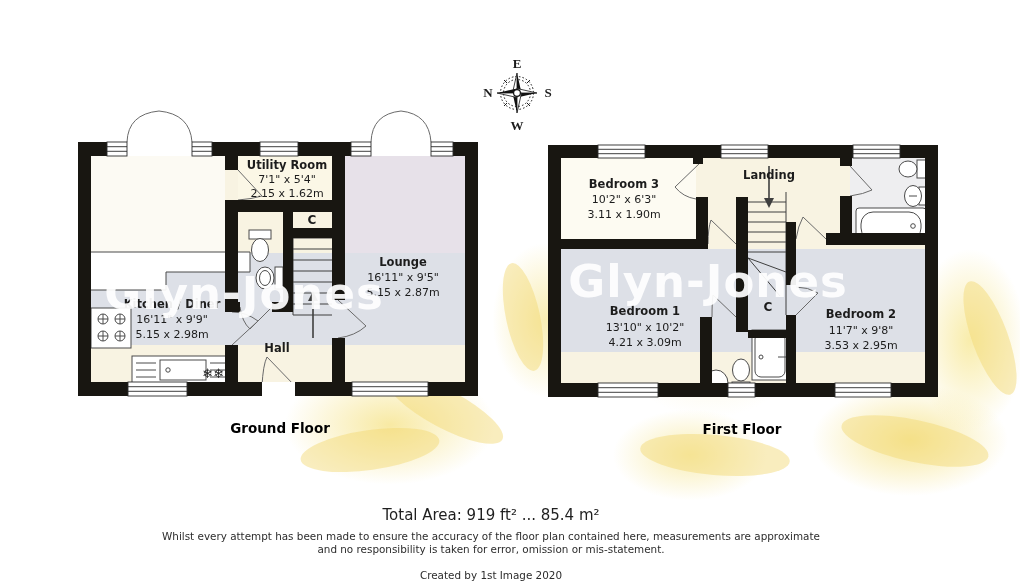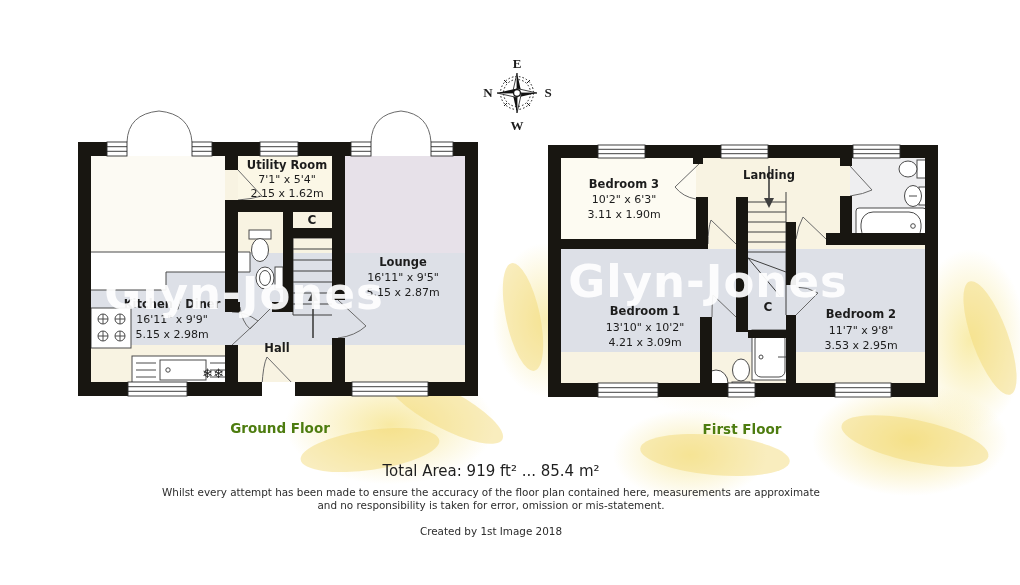--- a/index.html
+++ b/index.html
@@ -19,22 +19,22 @@
   .p3{left:840px;top:420px;width:150px;height:42px;transform:rotate(12deg);}
   .p4{left:930px;top:320px;width:120px;height:36px;transform:rotate(70deg);}
   .p5{left:640px;top:435px;width:150px;height:40px;transform:rotate(5deg);}
   .p6{left:300px;top:430px;width:140px;height:40px;transform:rotate(-8deg);}
   svg{position:absolute;}
   svg text{font-family:"DejaVu Sans","Liberation Sans",sans-serif;fill:#1c1c1c;}
   .room-name{font-size:11.5px;font-weight:bold;}
   .room-dim{font-size:11px;}
   .cup{font-size:12px;font-weight:bold;}
   .wm{font-size:45px;font-weight:bold;fill:#ffffff;opacity:.93;letter-spacing:1px;}
-  .floor-label{position:absolute;font-weight:bold;font-size:13.5px;color:#4d7c0f;transform:translateX(-50%);white-space:nowrap;}
-  .footer{position:absolute;left:0;width:982px;text-align:center;color:#1f1f1f;}
+  .floor-label{position:absolute;font-weight:bold;font-size:13.5px;color:#000000;transform:translateX(-50%);white-space:nowrap;}
+  .footer{position:absolute;left:0;width:982px;text-align:center;color:#1f1f1f;margin-top:44px;}
   .total{font-size:15px;}
   .small{font-size:10.4px;line-height:13px;color:#2c2c2c;}
   .compass-letter{font-family:"Liberation Serif","DejaVu Serif",serif;font-weight:bold;font-size:13px;}
 </style>
 </head>
 <body>
 
 <div class="canvas">
 
   <div class="blob b1"></div>
@@ -357,15 +357,15 @@
 
     <text class="wm" x="708" y="297" text-anchor="middle">Glyn-Jones</text>
   </svg>
 
   <div class="floor-label" style="left:280px;top:420px;">Ground Floor</div>
   <div class="floor-label" style="left:742px;top:421px;text-align:right;">First Floor</div>
 
   <div class="footer total" style="top:462px;">Total Area: 919 ft² ... 85.4 m²</div>
   <div class="footer small" style="top:486px;">Whilst every attempt has been made to ensure the accuracy of the floor plan contained here, measurements are approximate</div>
   <div class="footer small" style="top:499px;">and no responsibility is taken for error, omission or mis-statement.</div>
-  <div class="footer small" style="top:525px;">Created by 1st Image 2018</div>
+  <div class="footer small" style="top:525px;">Created by 1st Image 2020</div>
 
 </div>
 
 </body></html>

